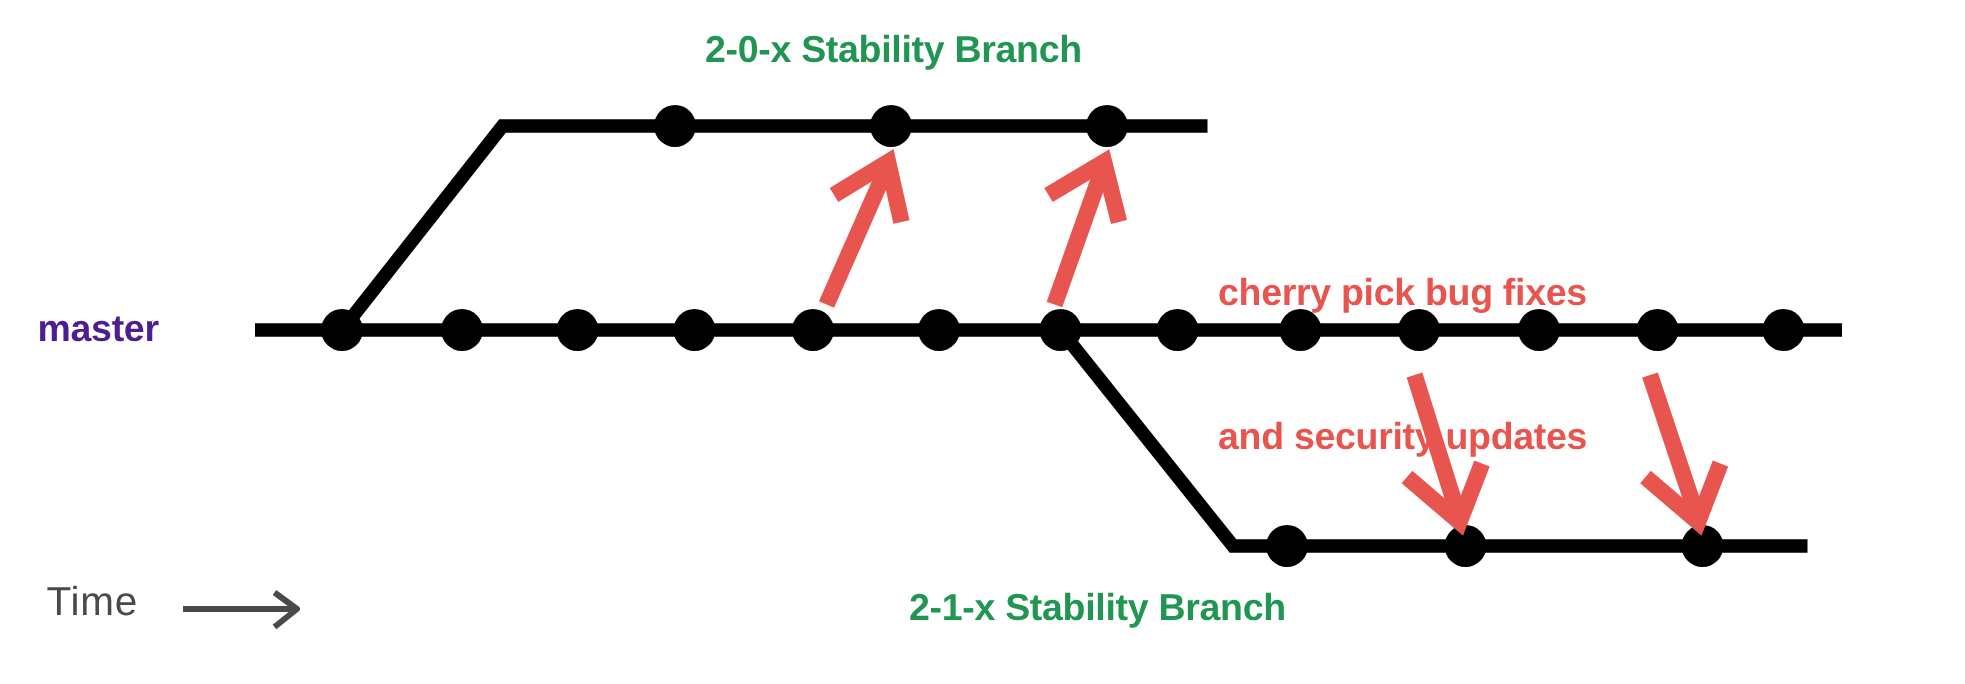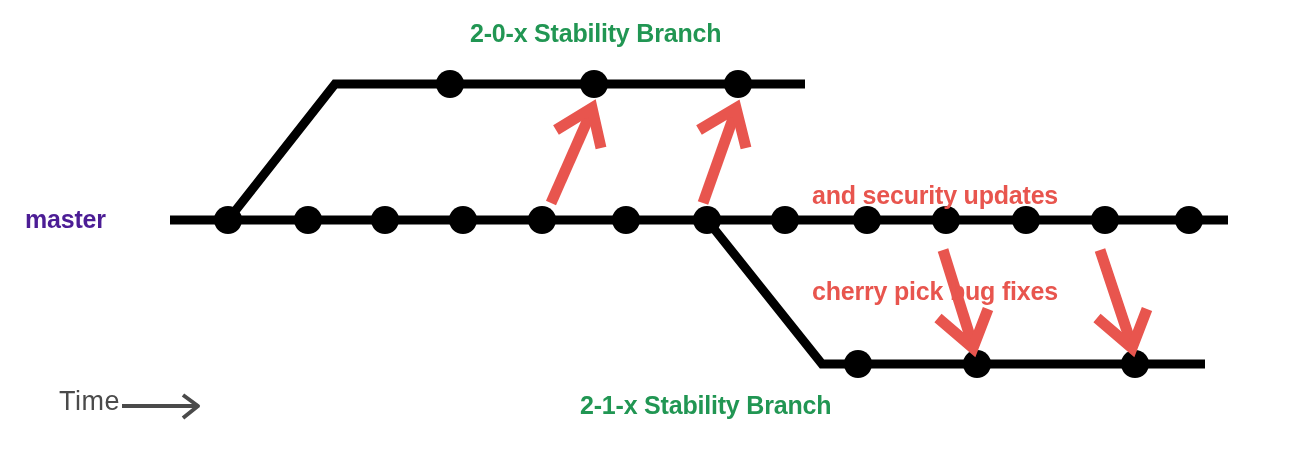--- a/index.html
+++ b/index.html
@@ -59,26 +59,25 @@
   .label-red {
     font-weight: bold;
     font-size: 25px;
     line-height: 32px;
     letter-spacing: -0.2px;
   }
   .label-time {
     font-size: 27px;
     font-weight: normal;
     letter-spacing: 0.5px;
-    margin-left: 28px;
   }
   #label-top-branch  { left: 470px; top: 19px; }
   #label-master      { left: 25px;  top: 205px; }
   #label-cherry-pick { left: 812px; top: 115px; }
-  #label-bottom-branch { left: 580px; top: 391px; }
+  #label-bottom-branch { left: 606px; top: 391px; }
   #label-time        { left: 31px;  top: 386px; }
 </style>
 </head>
 <body>
 
 <div id="diagram-root">
 
   <svg class="diagram-svg" viewBox="0 0 1310 456">
 
     <path class="branch-line" stroke="#000000" stroke-width="9" d="M 228 220 L 335 84 L 805 84"></path>
@@ -126,21 +125,21 @@
 
     <path class="time-axis-line" stroke="#4a4a4a" stroke-width="4" d="M 122 406 L 196 406"></path>
     <path class="time-axis-line" fill="none" stroke="#4a4a4a" stroke-width="4" stroke-linecap="round" stroke-linejoin="round" d="M 183 395 L 198 406 L 183 418"></path>
   </svg>
 
   <div id="label-top-branch" class="label label-green" style="color:#219653">2-0-x Stability Branch</div>
 
   <div id="label-master" class="label label-green" style="color:#4c1d95">master</div>
 
   <div id="label-cherry-pick" class="label label-red" style="color:#E8554E">
+    <div>cherry pick bug fixes</div>
     <div>and security updates</div>
-    <div>cherry pick bug fixes</div>
   </div>
 
   <div id="label-bottom-branch" class="label label-green" style="color:#219653">2-1-x Stability Branch</div>
 
   <div id="label-time" class="label label-time" style="color:#4a4a4a">Time</div>
 
 </div>
 
 </body></html>

